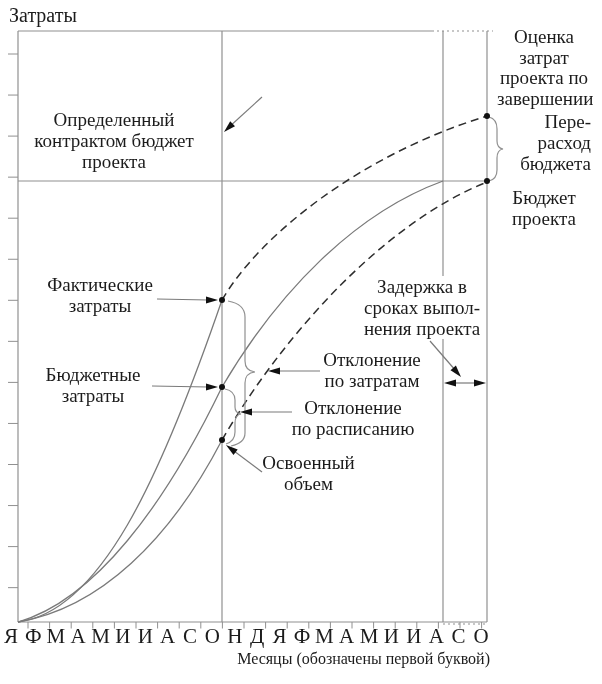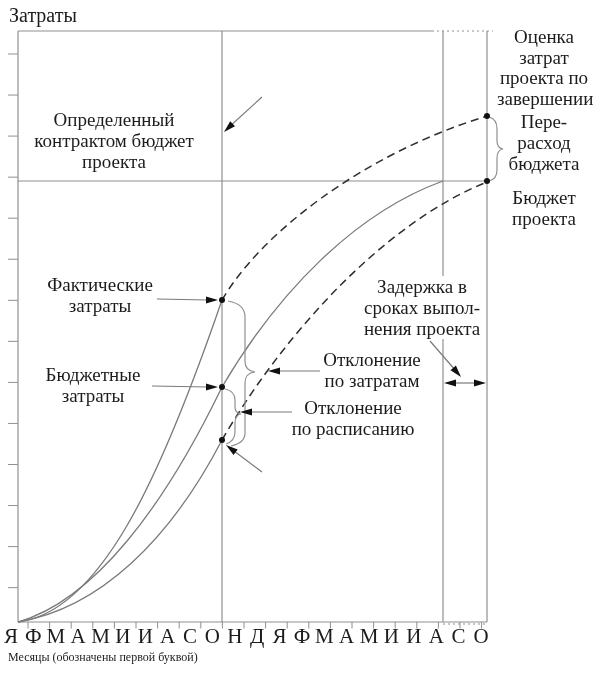--- a/index.html
+++ b/index.html
@@ -32,21 +32,21 @@
   .lbl{
     position:absolute;
     text-align:center;
     white-space:pre-line;
     font-size:19px;
     line-height:21px;
     color:var(--text-color);
   }
   .lbl.bg{background:var(--bg-color);}
   #y-axis-title{position:absolute;left:9px;top:4px;font-size:20px;}
-  #x-axis-caption{position:absolute;left:8px;top:650px;width:490px;text-align:left;font-size:12px;}
+  #x-axis-caption{position:absolute;left:0;top:650px;width:490px;text-align:right;font-size:16px;}
   #months-row{position:absolute;left:0;top:625px;width:602px;height:23px;}
   .month-letter{
     position:absolute;top:0;
     transform:translateX(-50%);
     font-size:21px;line-height:22px;
     color:var(--text-color);
   }
 </style>
 </head>
 <body>
@@ -159,29 +159,31 @@
 
   <div id="y-axis-title">Затраты</div>
 
   <div class="lbl" style="left:24px;top:109px;width:180px;">Определенный
 контрактом бюджет
 проекта</div>
   <div class="lbl" style="left:497px;top:27px;width:94px;line-height:20.5px;">Оценка
 затрат
 проекта по
 завершении</div>
-  <div class="lbl" style="left:497px;top:111px;width:94px;">Пере-
+  <div class="lbl" style="left:497px;top:111px;width:94px;text-align:right;">Пере-
 расход
 бюджета</div>
   <div class="lbl" style="left:497px;top:187px;width:94px;">Бюджет
 проекта</div>
   <div class="lbl" style="left:41px;top:274px;width:118px;">Фактические
 затраты</div>
   <div class="lbl" style="left:36px;top:364px;width:114px;">Бюджетные
 затраты</div>
+  <div class="lbl" style="left:252px;top:452px;width:113px;">Освоенный
+объем</div>
   <div class="lbl" style="left:316px;top:349px;width:112px;">Отклонение
 по затратам</div>
   <div class="lbl" style="left:288px;top:397px;width:130px;">Отклонение
 по расписанию</div>
   <div class="lbl bg" style="left:361px;top:276px;width:122px;">Задержка в
 сроках выпол-
 нения проекта</div>
 
   <div id="months-row">
       <span class="month-letter" style="left: 11px;">Я</span>

